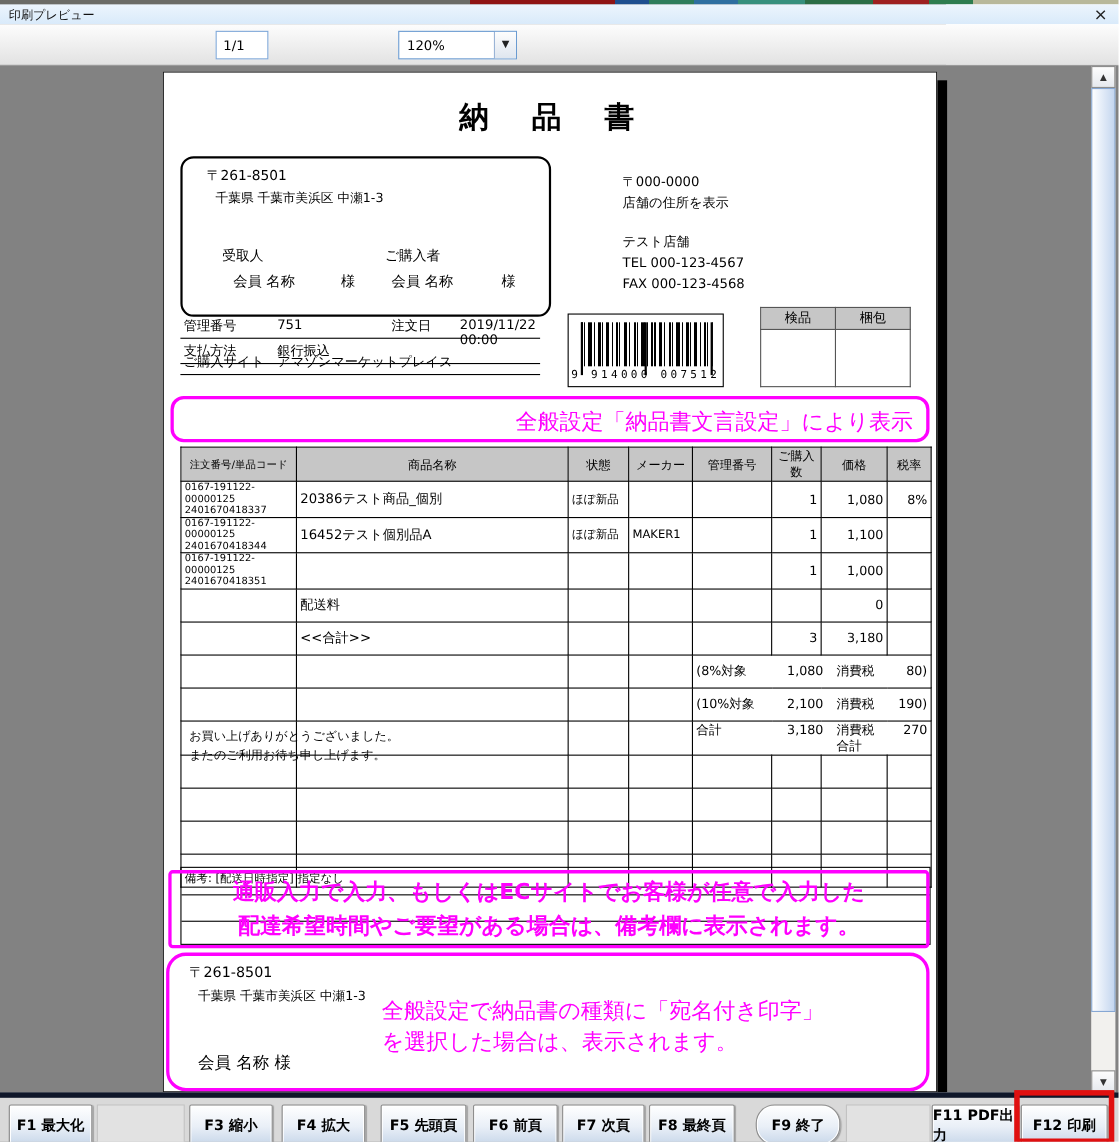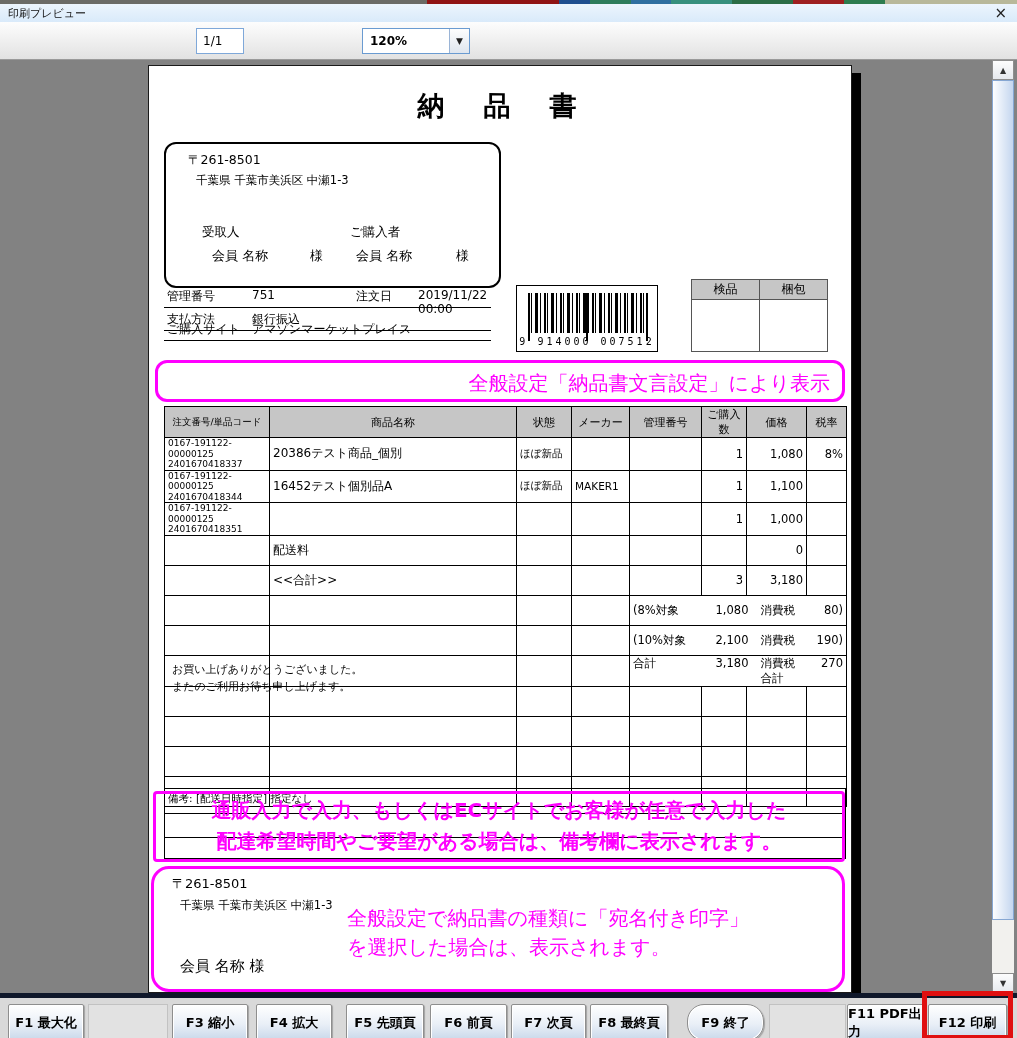--- a/index.html
+++ b/index.html
@@ -26,21 +26,21 @@
     background:linear-gradient(#fdfdfd,#e2e2e2); border-bottom:1px solid #9a9a9a; }
   .tbtn { position:absolute; top:6px; height:26px; background:linear-gradient(#ffffff,#ededed);
     border:1px solid #8e8e8e; display:flex; align-items:center; justify-content:center;
     font-size:12px; color:#000; gap:4px;margin-top:48px; }
   .navglyph { color:#4e5fc0; font-size:13px; font-weight:bold; }
   #page-field { position:absolute; left:196px; top:6px; width:48px; height:26px;
     background:#fff; border:1px solid #7fa8d9; font-size:12px; padding-left:6px;
     display:flex; align-items:center; }
   #zoom-combo { position:absolute; left:362px; top:6px; width:108px; height:26px;
     background:#fff; border:1px solid #6a9bd1; display:flex; align-items:center; }
-  #zoom-combo .val { flex:1; padding-left:7px; font-size:12px; font-weight:bold; }
+  #zoom-combo .val { flex:1; padding-left:7px; font-size:12px; font-weight:normal; }
   #zoom-combo .drop { width:20px; height:24px; background:linear-gradient(#fdfdfd,#dfe6ef);
     border-left:1px solid #9ab4d6; display:flex; align-items:center; justify-content:center;
     font-size:9px; color:#222; }
 
   
   #preview { position:absolute; left:0; top:60px; width:1017px; height:933px; background:#828282; }
   #page { position:absolute; left:148px; top:5px; width:704px; height:928px;
     background:#fff; border:1px solid #1a1a1a; color:#000; }
   #page-shadow { position:absolute; left:852px; top:13px; width:9px; height:920px; background:#000; }
 
@@ -225,20 +225,28 @@
         <span class="postal">〒261-8501</span>
         <span class="addr">千葉県 千葉市美浜区 中瀬1-3</span>
         <span class="rlabel">受取人</span>
         <span class="blabel">ご購入者</span>
         <span class="rname">会員 名称</span>
         <span class="rsama">様</span>
         <span class="bname">会員 名称</span>
         <span class="bsama">様</span>
       </div>
 
+      <div id="shop-block">
+        <div>〒000-0000</div>
+        <div>店舗の住所を表示</div>
+        <div class="gap"></div>
+        <div>テスト店舗</div>
+        <div>TEL  000-123-4567</div>
+        <div>FAX  000-123-4568</div>
+      </div>
 
       <div class="order-row" style="top:219px;">
         <span class="ol1">管理番号</span>
         <span class="ov1">751</span>
         <span class="ol2">注文日</span>
         <span class="ov2">2019/11/22 00:00</span>
       </div>
       <div class="order-row" style="top:242px;">
         <span class="ol1">支払方法</span>
         <span class="ov1">銀行振込</span>

